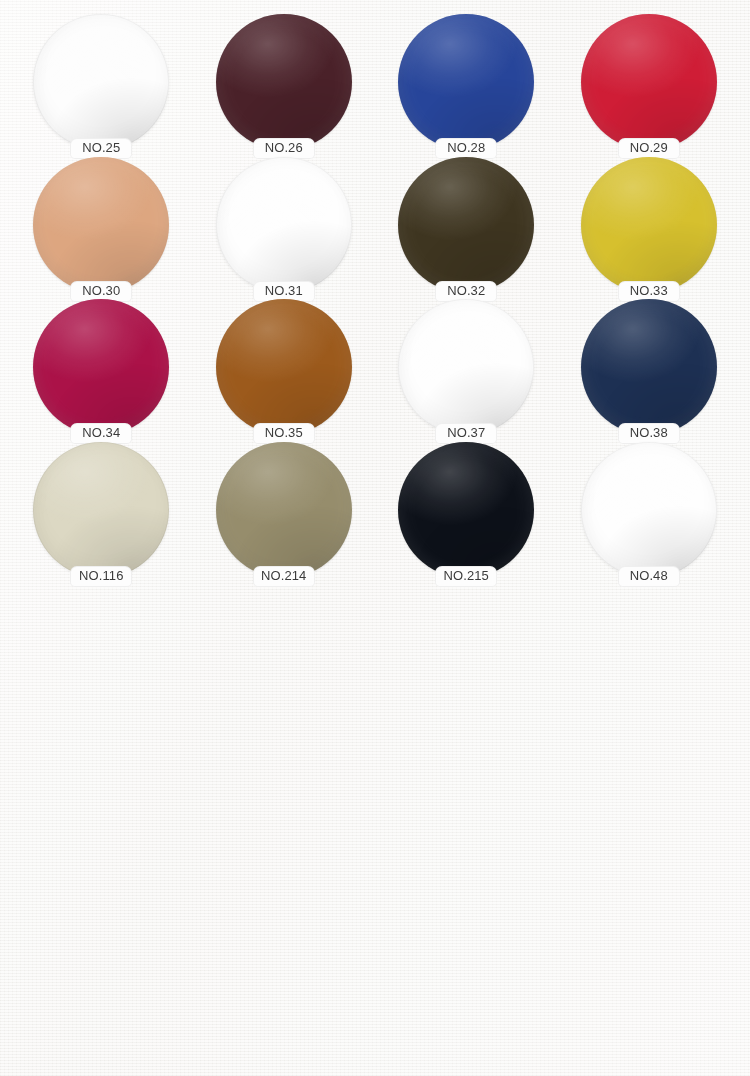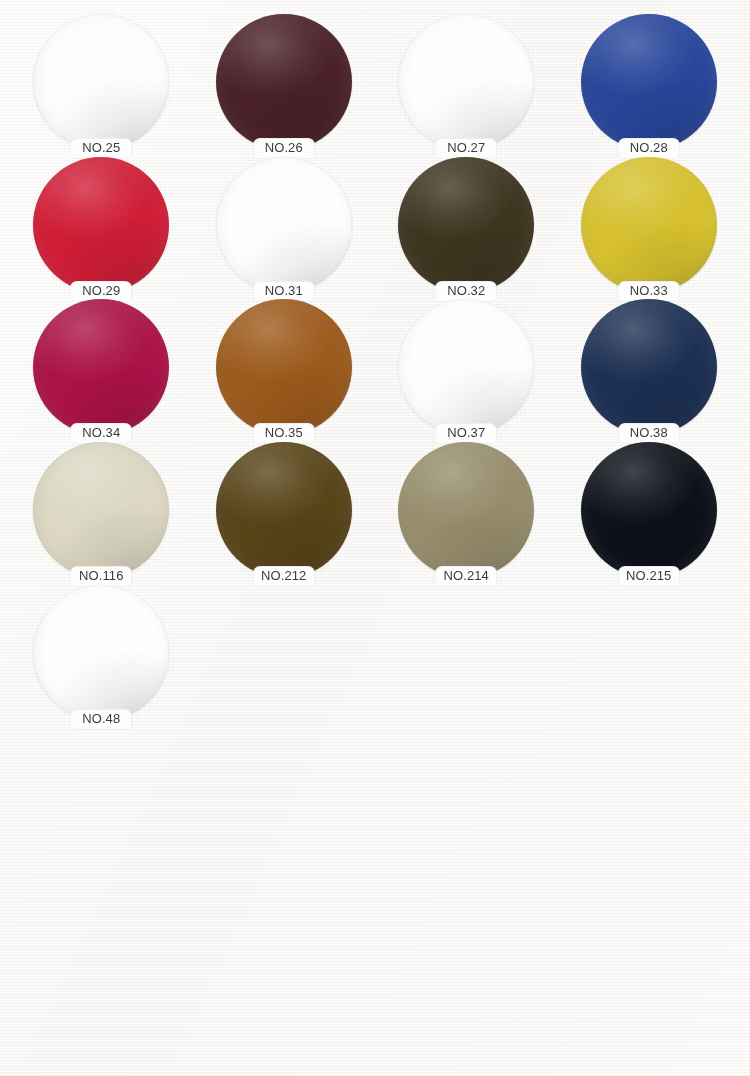--- a/index.html
+++ b/index.html
@@ -125,38 +125,38 @@
       </div>
     </div>
     <div class="swatch-cell">
       <div class="swatch-disc-wrap">
         <div class="swatch-disc" style="background-color: rgb(74, 33, 41);"></div>
         <div class="swatch-label">NO.26</div>
       </div>
     </div>
     <div class="swatch-cell">
       <div class="swatch-disc-wrap">
-        <div class="swatch-disc pale" style="background-color: rgb(254, 254, 254);"></div>
-        <div class="swatch-label">NO.27</div>
-      </div>
-    </div>
-    <div class="swatch-cell">
-      <div class="swatch-disc-wrap">
         <div class="swatch-disc" style="background-color: rgb(39, 69, 154);"></div>
         <div class="swatch-label">NO.28</div>
       </div>
     </div>
     <div class="swatch-cell">
       <div class="swatch-disc-wrap">
         <div class="swatch-disc" style="background-color: rgb(207, 29, 54);"></div>
         <div class="swatch-label">NO.29</div>
       </div>
     </div>
     <div class="swatch-cell">
       <div class="swatch-disc-wrap">
+        <div class="swatch-disc" style="background-color: rgb(221, 166, 128);"></div>
+        <div class="swatch-label">NO.30</div>
+      </div>
+    </div>
+    <div class="swatch-cell">
+      <div class="swatch-disc-wrap">
         <div class="swatch-disc pale" style="background-color: rgb(254, 254, 254);"></div>
         <div class="swatch-label">NO.31</div>
       </div>
     </div>
     <div class="swatch-cell">
       <div class="swatch-disc-wrap">
         <div class="swatch-disc" style="background-color: rgb(62, 53, 32);"></div>
         <div class="swatch-label">NO.32</div>
       </div>
     </div>
@@ -191,26 +191,20 @@
       </div>
     </div>
     <div class="swatch-cell">
       <div class="swatch-disc-wrap">
         <div class="swatch-disc pale" style="background-color: rgb(220, 216, 195);"></div>
         <div class="swatch-label">NO.116</div>
       </div>
     </div>
     <div class="swatch-cell">
       <div class="swatch-disc-wrap">
-        <div class="swatch-disc" style="background-color: rgb(88, 68, 25);"></div>
-        <div class="swatch-label">NO.212</div>
-      </div>
-    </div>
-    <div class="swatch-cell">
-      <div class="swatch-disc-wrap">
         <div class="swatch-disc" style="background-color: rgb(150, 141, 108);"></div>
         <div class="swatch-label">NO.214</div>
       </div>
     </div>
     <div class="swatch-cell">
       <div class="swatch-disc-wrap">
         <div class="swatch-disc" style="background-color: rgb(13, 17, 25);"></div>
         <div class="swatch-label">NO.215</div>
       </div>
     </div>

